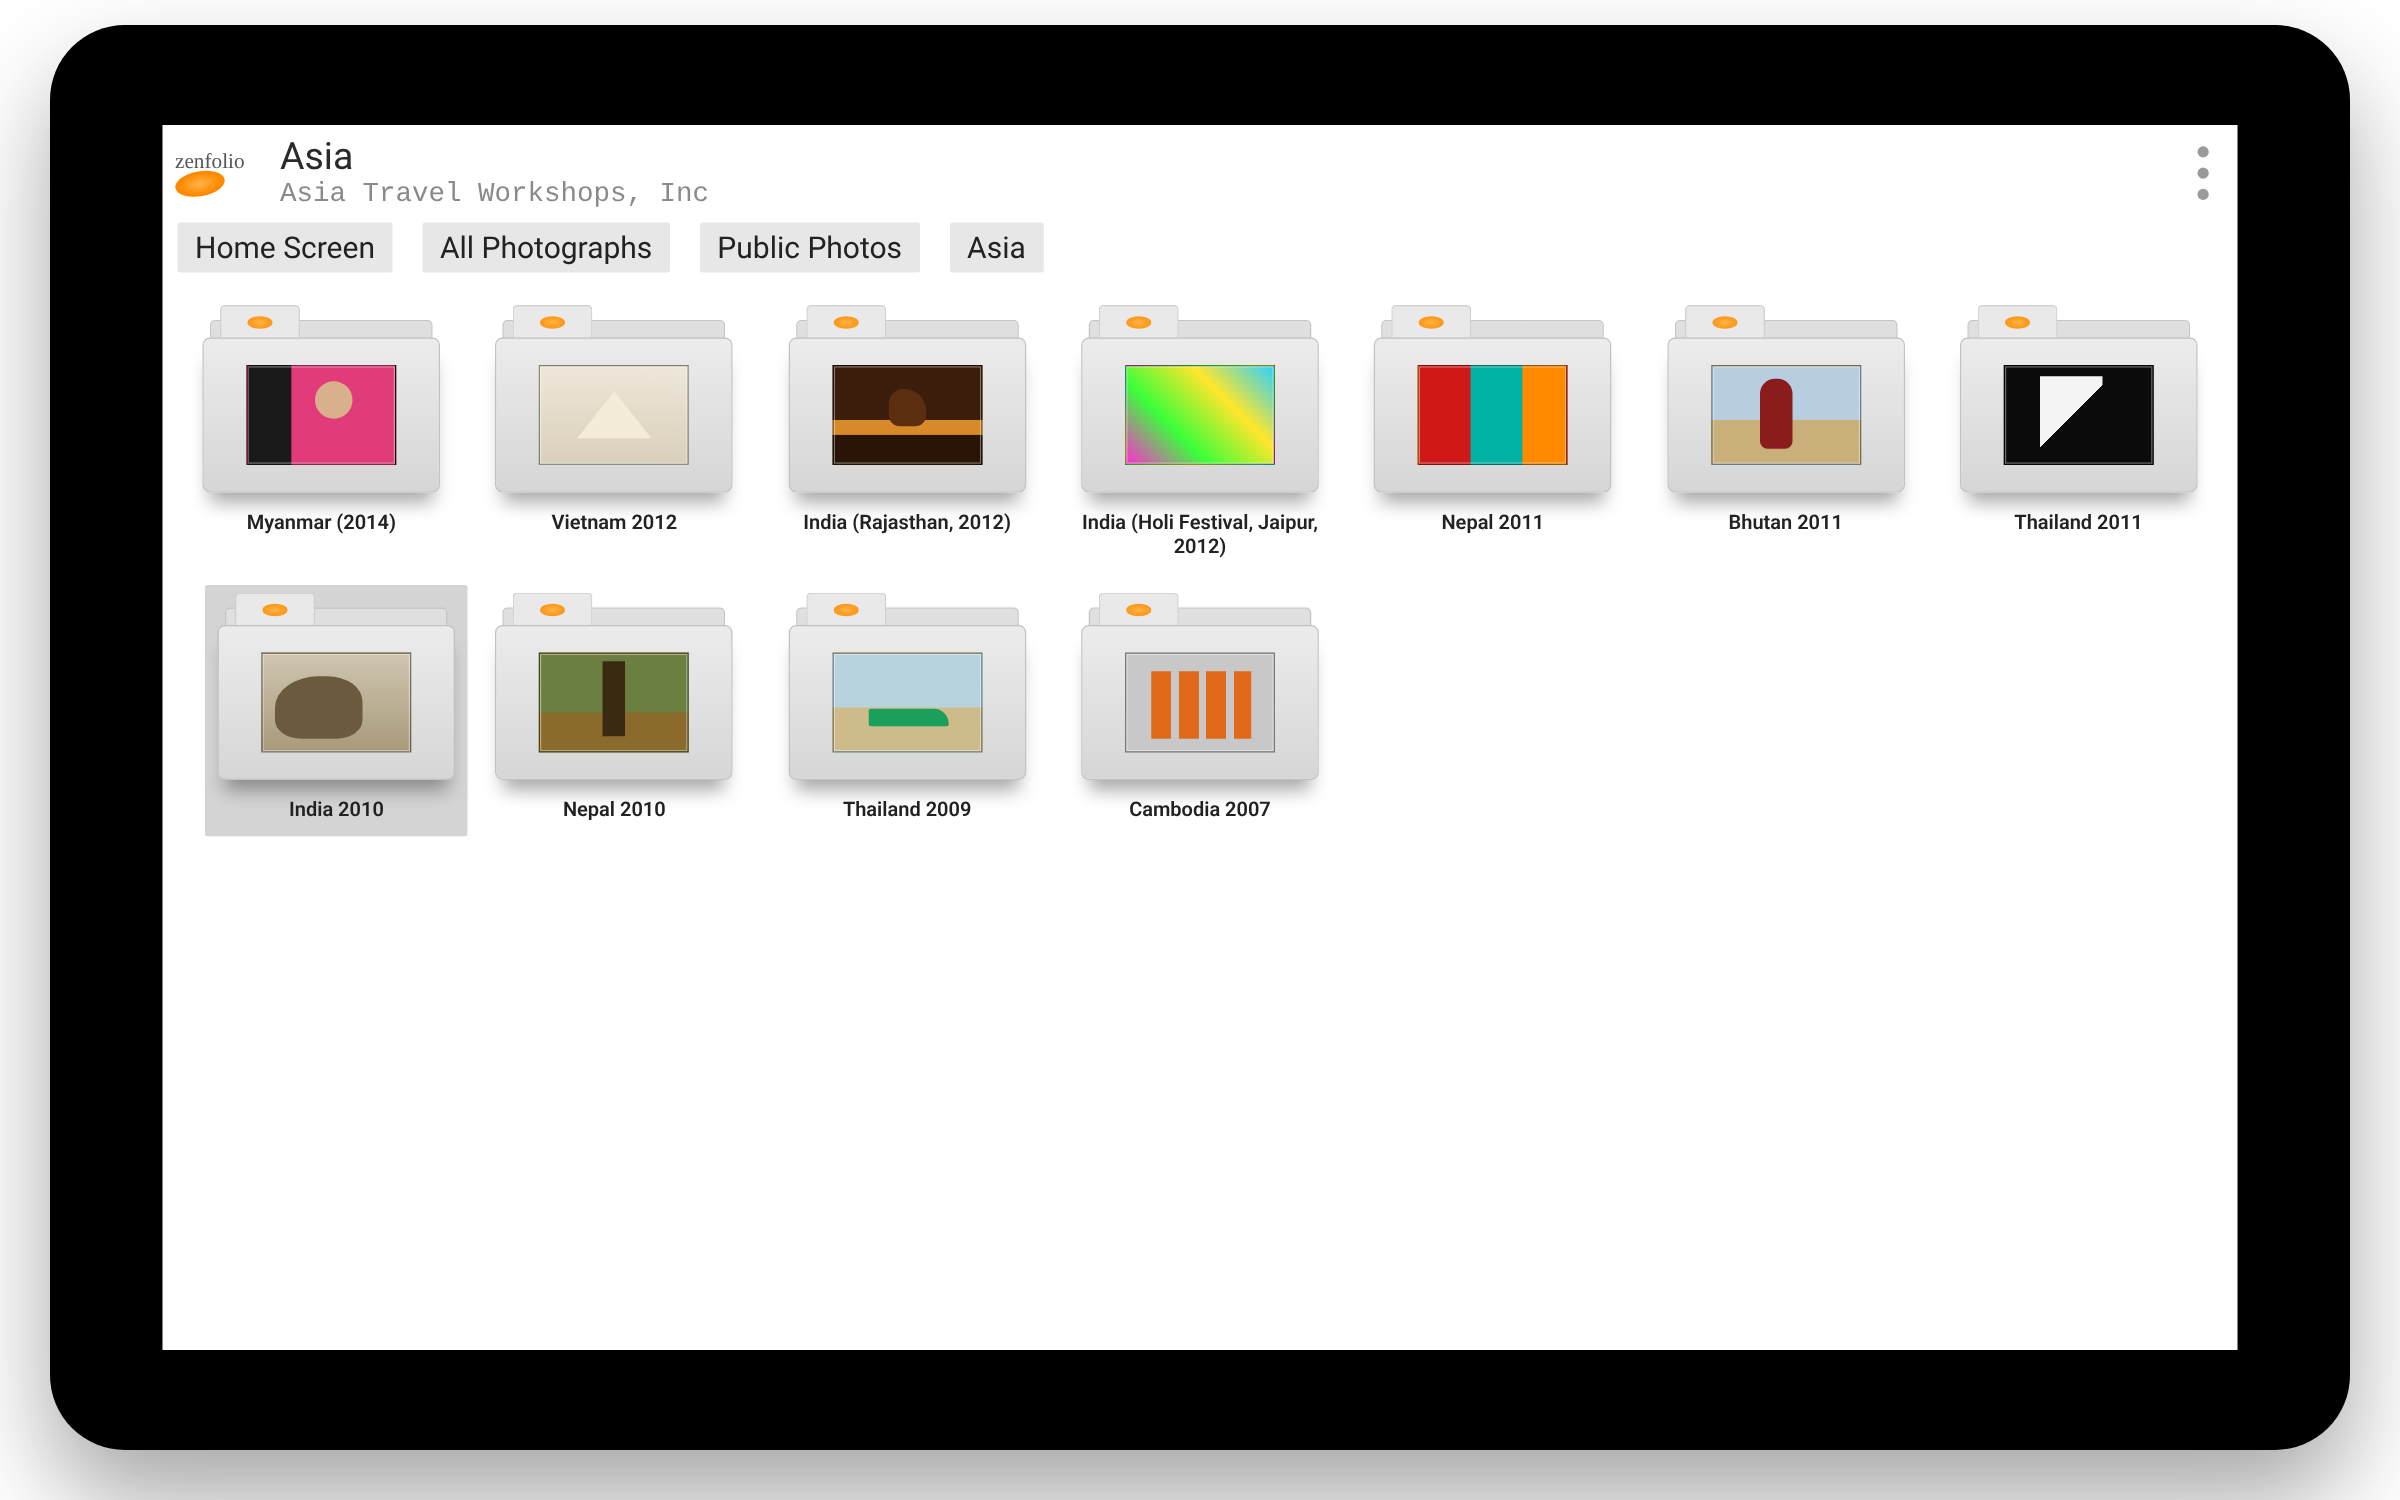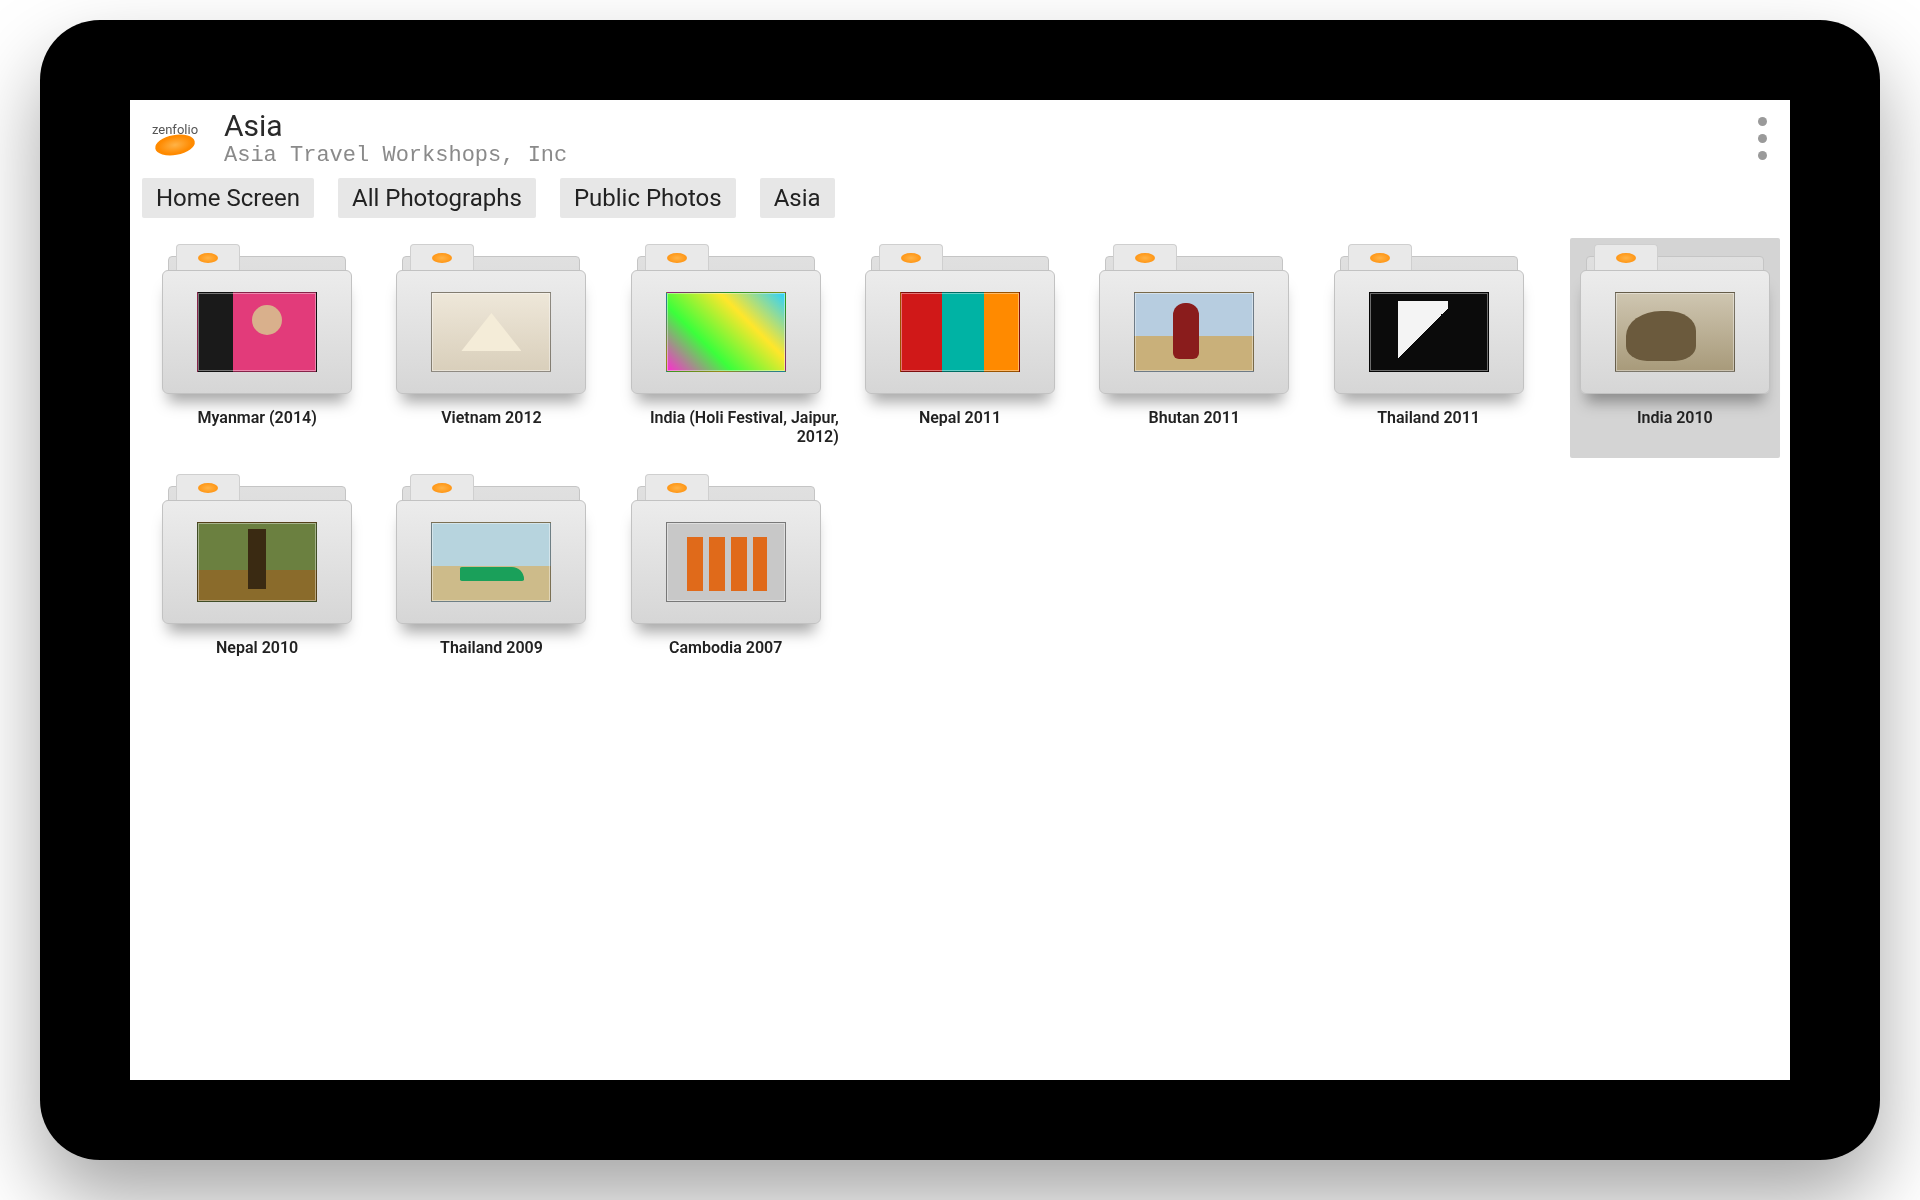--- a/index.html
+++ b/index.html
@@ -34,24 +34,25 @@
     display: flex;
     align-items: center;
     padding: 8px 14px 10px 10px;
     gap: 14px;
   }
   .logo {
     width: 70px;
     height: 48px;
     display: flex;
     flex-direction: column;
-    align-items: center;
+    align-items: flex-start;
     justify-content: center;
-    font-size: 13px;
+    font-size: 17px;
     color: #555;
+    font-family: Liberation Serif, serif;
   }
   .logo-swirl {
     width: 40px; height: 20px;
     border-radius: 50%;
     background: radial-gradient(ellipse at 50% 50%, #ffb347 0%, #ff8a00 60%, #ff8a00 100%);
     transform: rotate(-10deg);
     margin-top: -2px;
   }
   .header-titles { flex: 1; }
   .header-title {
@@ -165,21 +166,21 @@
     width: 120px;
     height: 80px;
     border: 1px solid rgba(0,0,0,0.4);
     box-shadow: inset 0 0 0 1px rgba(255,255,255,0.4);
   }
   .caption {
     margin-top: 14px;
     font-size: 16px;
     font-weight: 600;
     color: #222;
-    text-align: right;
+    text-align: center;
   }
 
   
   .thumb.myanmar { background: linear-gradient(90deg, #1a1a1a 0 30%, #e23b7a 30% 100%); }
   .thumb.myanmar::after { content:""; display:block; width:30px; height:30px; border-radius:50%; background:#d9b08c; margin:12px 0 0 54px; }
   .thumb.vietnam { background: linear-gradient(#eee7d9,#d9cfbb); display:flex; align-items:center; justify-content:center; }
   .thumb.vietnam::after { content:""; width:60px; height:38px; background:#f4ecd8; clip-path: polygon(50% 0,100% 100%,0 100%); }
   .thumb.rajasthan { background: linear-gradient(#3a1d0a 0 55%, #d88a2a 55% 70%, #2a1406 70% 100%); position:relative; }
   .thumb.rajasthan::after { content:""; position:absolute; left:44px; top:18px; width:30px; height:30px; background:#5a2e0e; border-radius:40% 60% 30% 30%; }
   .thumb.holi { background: linear-gradient(45deg,#ff2bd1,#3bff3b,#ffe62b,#2bd1ff); }
@@ -257,20 +258,32 @@
             </div>
             <div class="caption">Vietnam 2012</div>
           </div>
           <div class="cell">
             <div class="folder">
               <div class="body-back"></div>
               <div class="tab">
                 <div class="mini-swirl"></div>
               </div>
               <div class="body-front">
+                <div class="thumb rajasthan"></div>
+              </div>
+            </div>
+            <div class="caption">India (Rajasthan, 2012)</div>
+          </div>
+          <div class="cell">
+            <div class="folder">
+              <div class="body-back"></div>
+              <div class="tab">
+                <div class="mini-swirl"></div>
+              </div>
+              <div class="body-front">
                 <div class="thumb holi"></div>
               </div>
             </div>
             <div class="caption">India (Holi Festival, Jaipur, 2012)</div>
           </div>
           <div class="cell">
             <div class="folder">
               <div class="body-back"></div>
               <div class="tab">
                 <div class="mini-swirl"></div>

